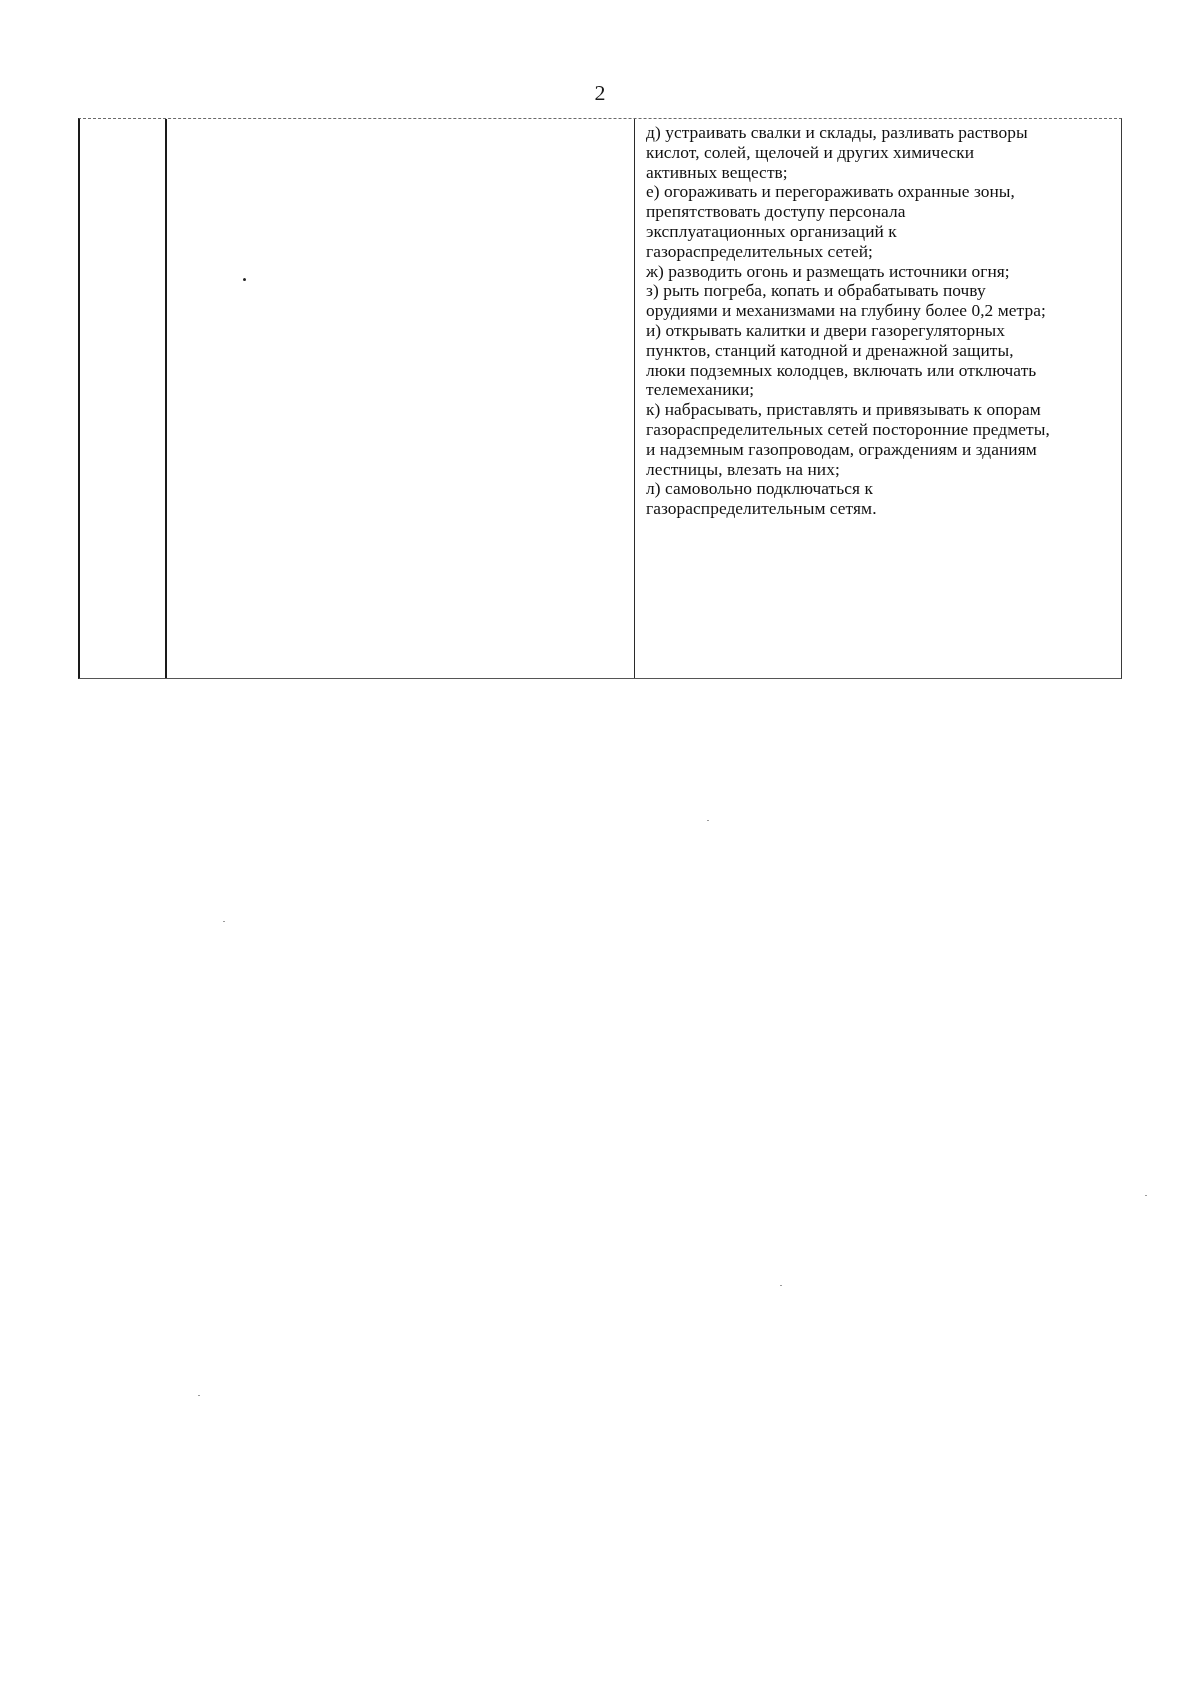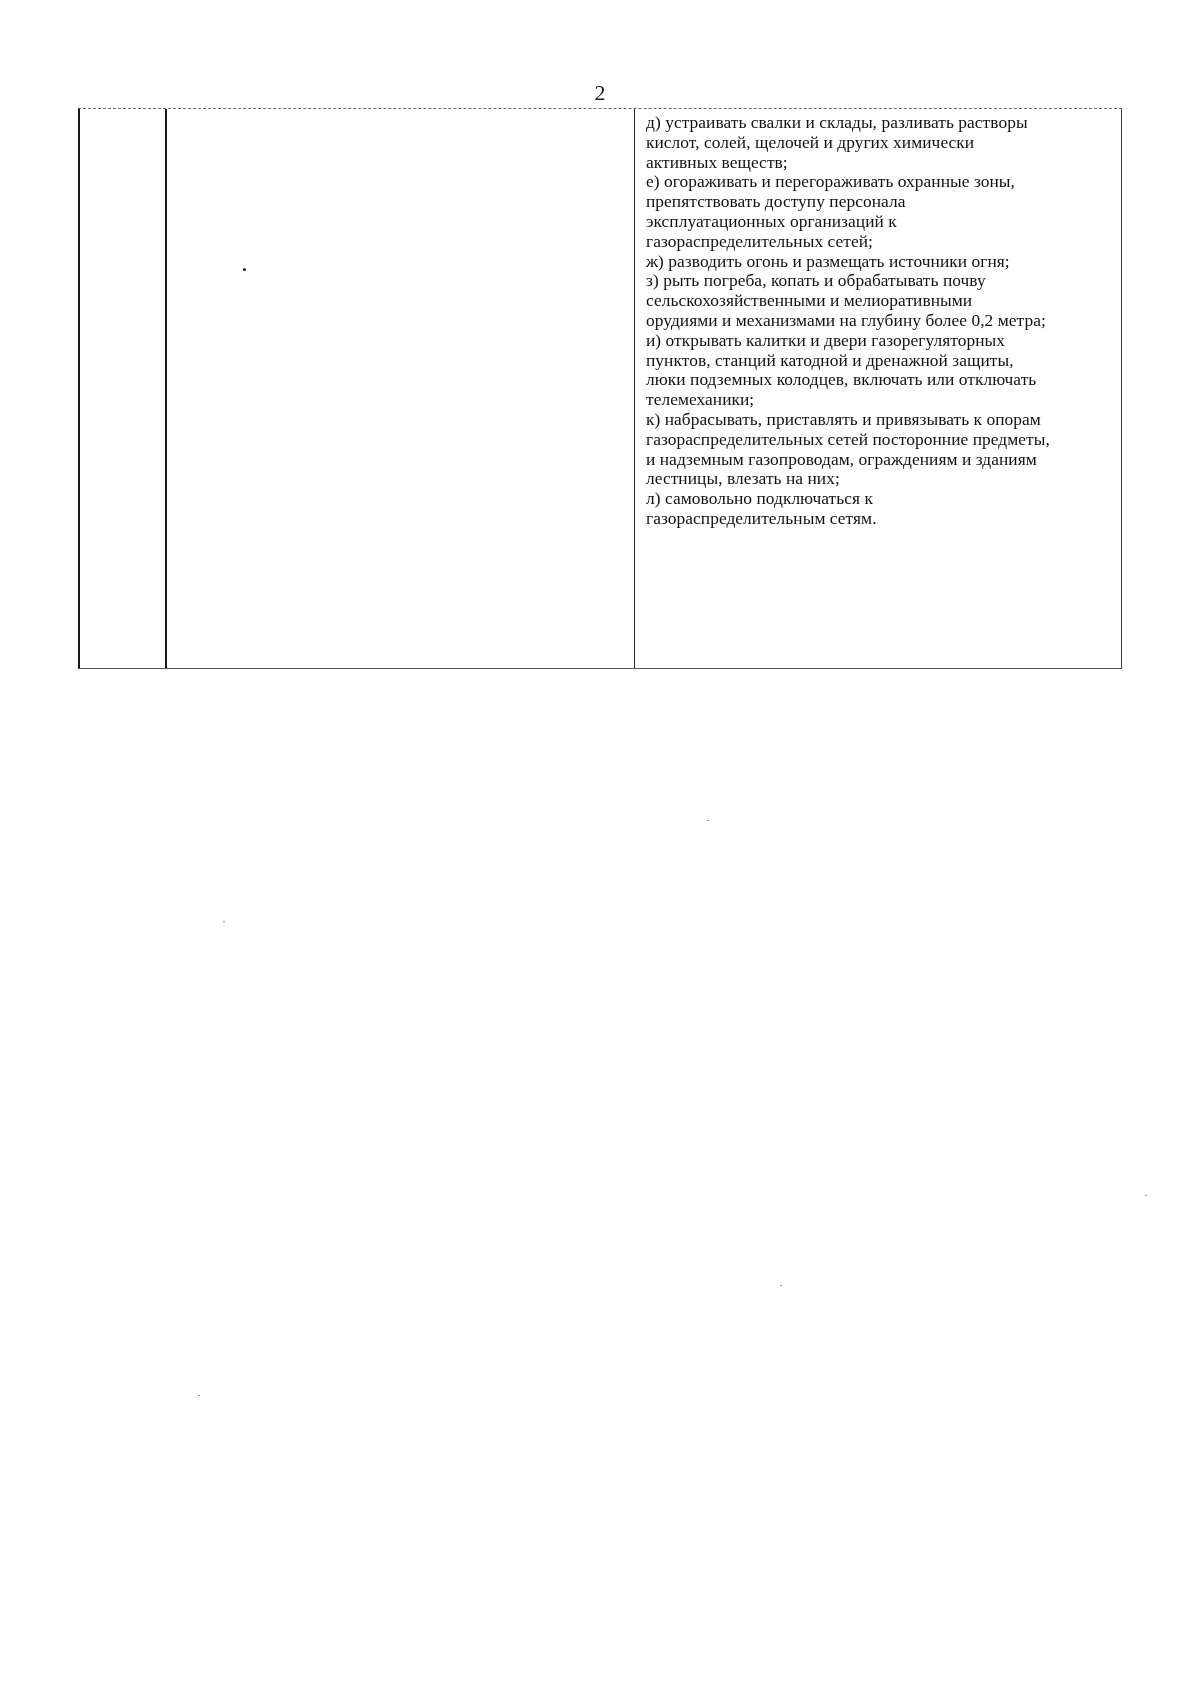--- a/index.html
+++ b/index.html
@@ -20,21 +20,21 @@
       top: 80px;
       left: 0;
       width: 1200px;
       text-align: center;
       font-size: 22px;
       line-height: 26px;
       color: #1a1a1a;
     }
     .doc-table {
       position: absolute;
-      top: 108px;
+      top: 118px;
       left: 78px;
       width: 1044px;
       height: 561px;
       border-top: 1.5px dashed #6a6a6a;
       border-bottom: 1.5px solid #555555;
       border-left: 2px solid #1a1a1a;
       border-right: 1.5px solid #3a3a3a;
       box-sizing: border-box;
       display: flex;
     }
@@ -91,21 +91,20 @@
   <div class="col col-3">
     <span class="line">д) устраивать свалки и склады, разливать растворы</span>
     <span class="line">кислот, солей, щелочей и других химически</span>
     <span class="line">активных веществ;</span>
     <span class="line">е) огораживать и перегораживать охранные зоны,</span>
     <span class="line">препятствовать доступу персонала</span>
     <span class="line">эксплуатационных организаций к</span>
     <span class="line">газораспределительных сетей;</span>
     <span class="line">ж) разводить огонь и размещать источники огня;</span>
     <span class="line">з) рыть погреба, копать и обрабатывать  почву</span>
-    <span class="line">сельскохозяйственными и мелиоративными</span>
     <span class="line">орудиями и механизмами на глубину более 0,2 метра;</span>
     <span class="line">и) открывать калитки и двери газорегуляторных</span>
     <span class="line">пунктов, станций катодной и дренажной защиты,</span>
     <span class="line">люки подземных колодцев, включать или отключать</span>
     <span class="line">телемеханики;</span>
     <span class="line">к) набрасывать, приставлять и привязывать к опорам</span>
     <span class="line">газораспределительных сетей посторонние предметы,</span>
     <span class="line">и надземным газопроводам, ограждениям и зданиям</span>
     <span class="line">лестницы, влезать на них;</span>
     <span class="line">л) самовольно подключаться к</span>

